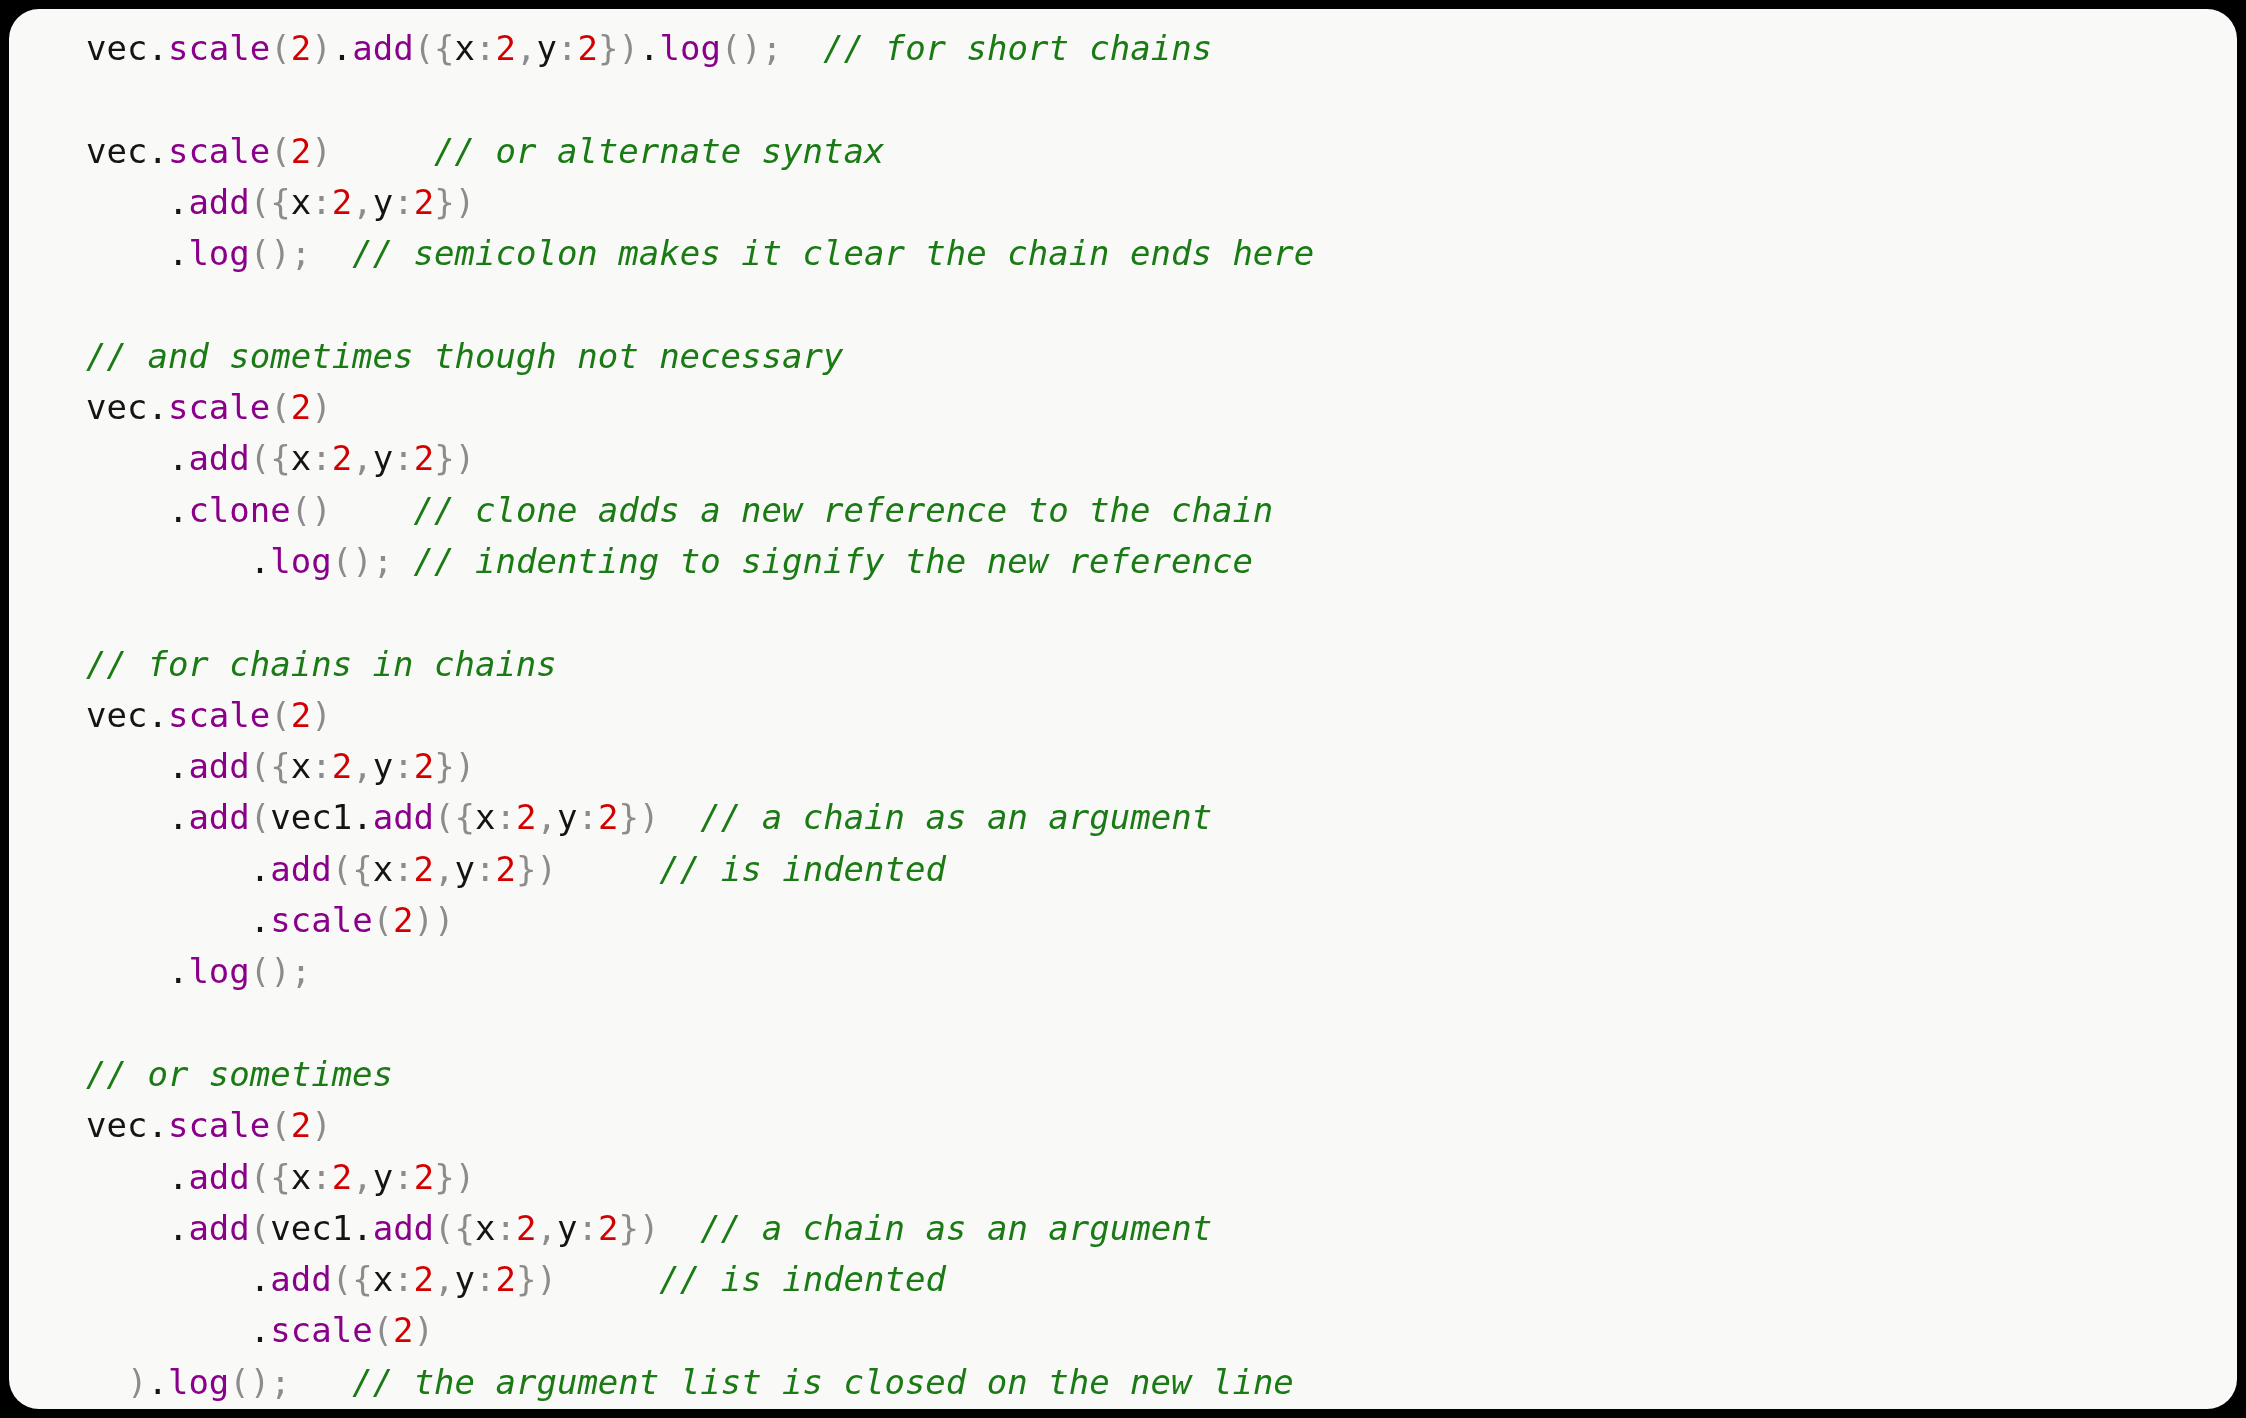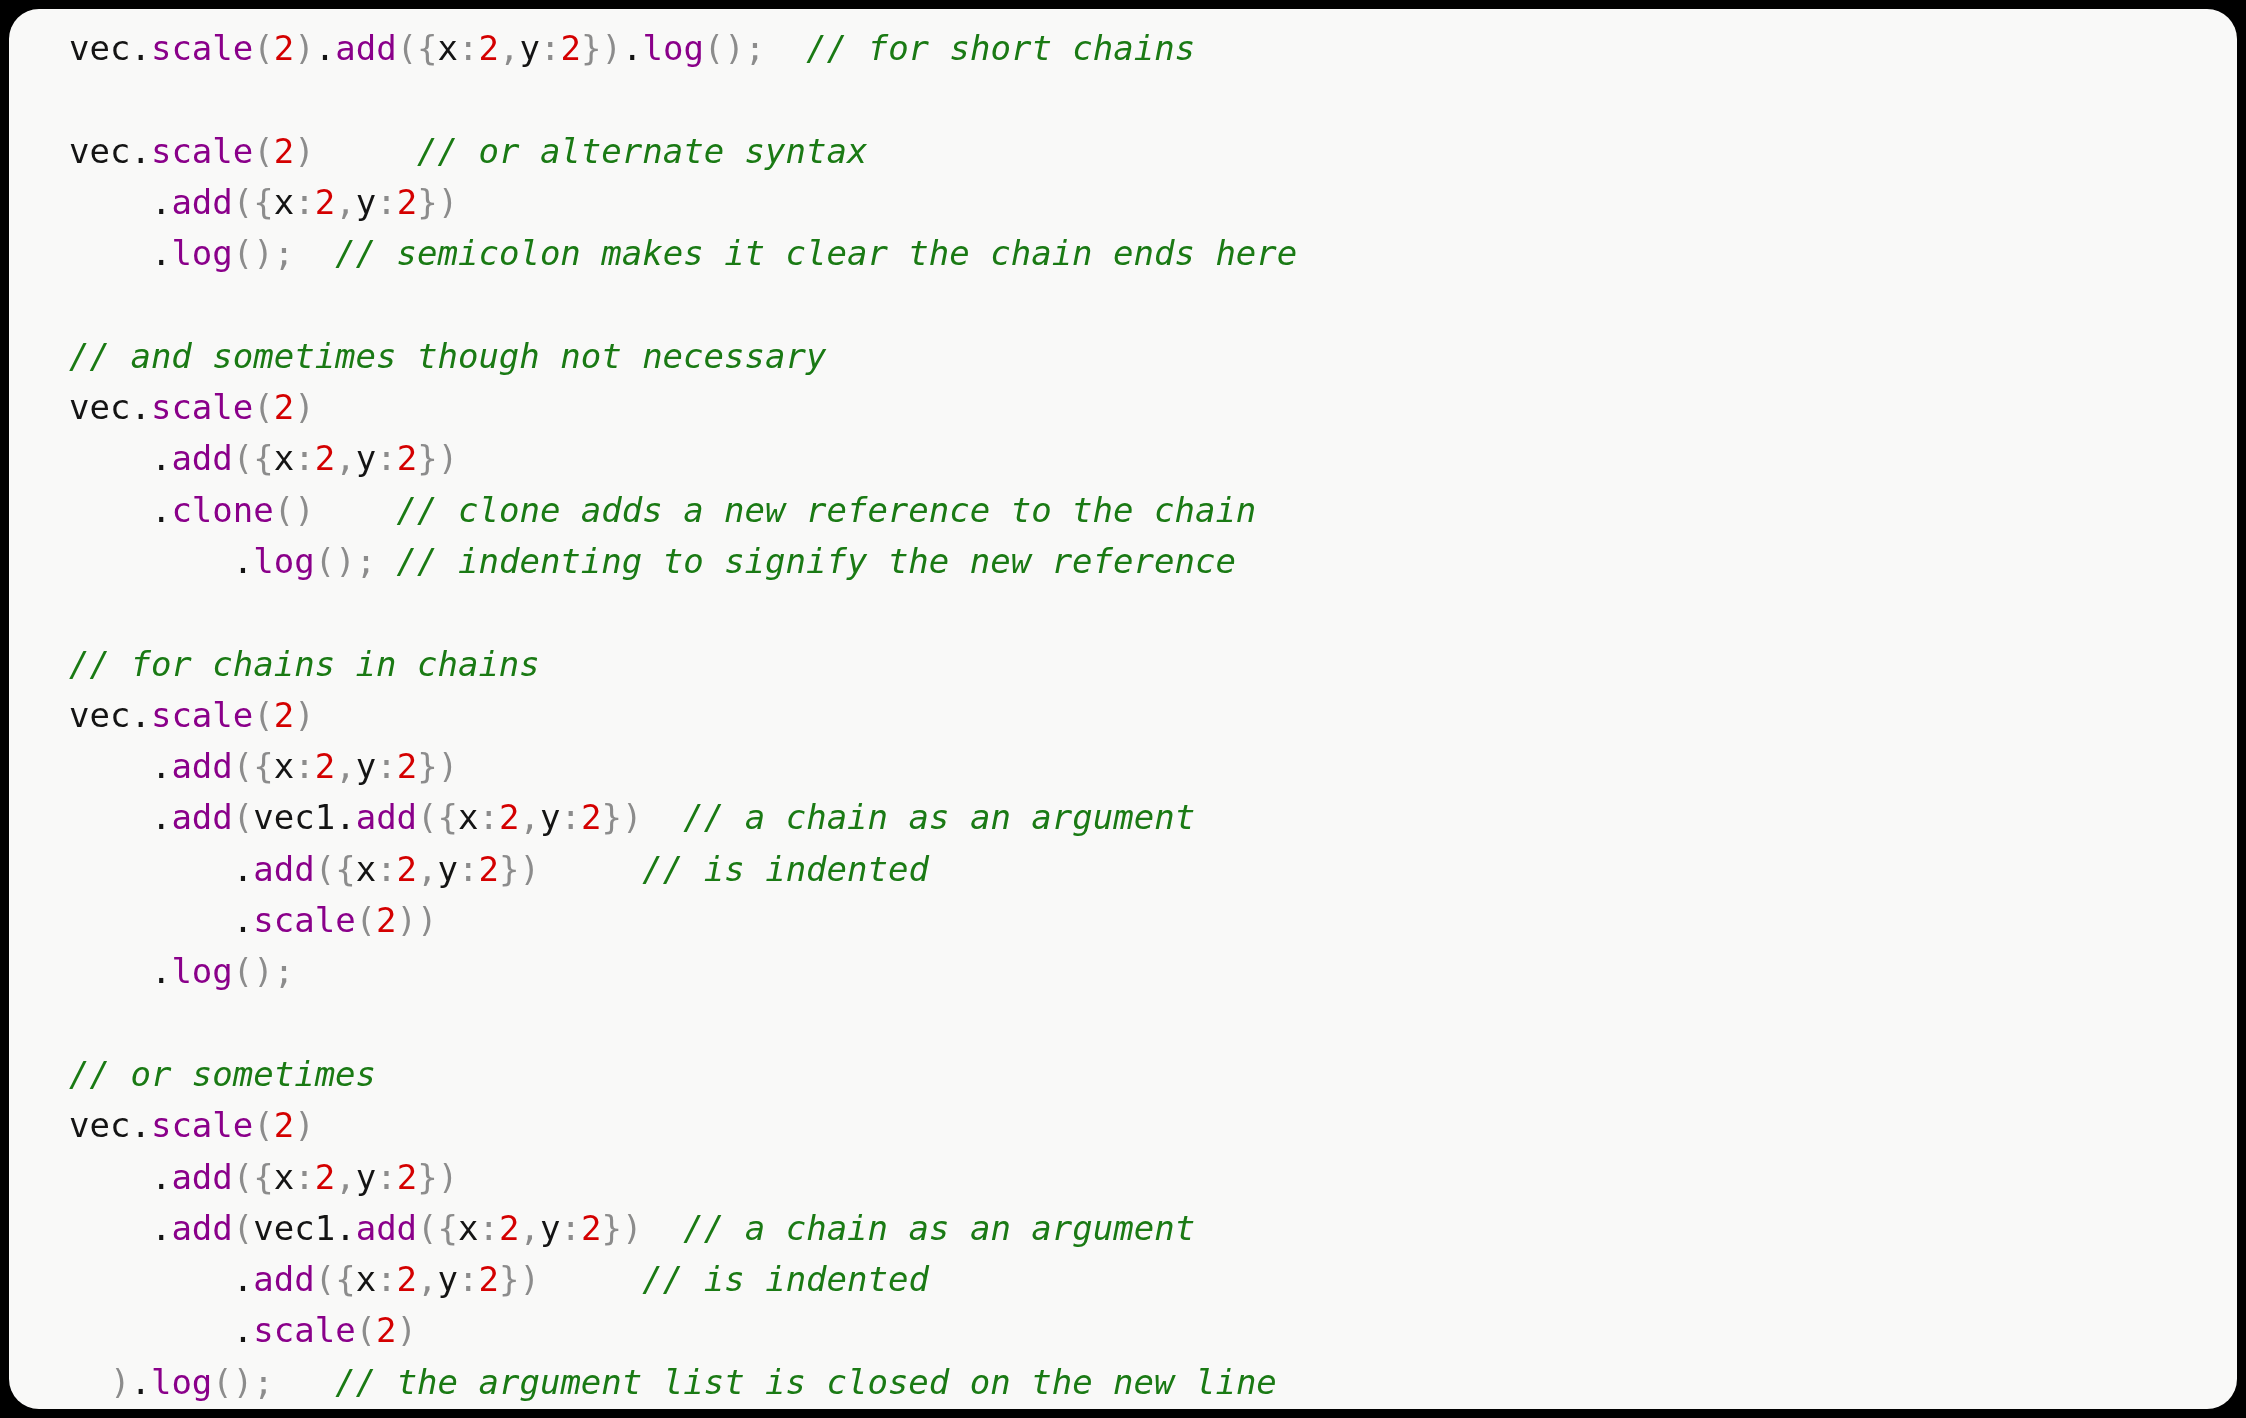--- a/index.html
+++ b/index.html
@@ -29,21 +29,21 @@
     margin: 0;
     padding: 0 0 0 60px;
     font-family: "DejaVu Sans Mono", "Liberation Mono", monospace;
     font-size: 34px;
     line-height: 51.3px;
     white-space: pre;
     color: #1a1a1a;
     letter-spacing: 0px;
     font-variant-ligatures: none;
   }
-  .ln { display: block; min-height: 51.3px; }
+  .ln { display: block; min-height: 51.3px; margin-left: 17px; }
   .t-ident   { color: #141414; }
   .t-method  { color: #8a008a; }
   .t-punct   { color: #8c8c8c; }
   .t-dot     { color: #141414; }
   .t-num     { color: #d40000; }
   .t-key     { color: #141414; }
   .t-comment { color: #1a7a14; font-style: italic; }
   .t-plain   { color: #141414; }
 </style>
 </head>

